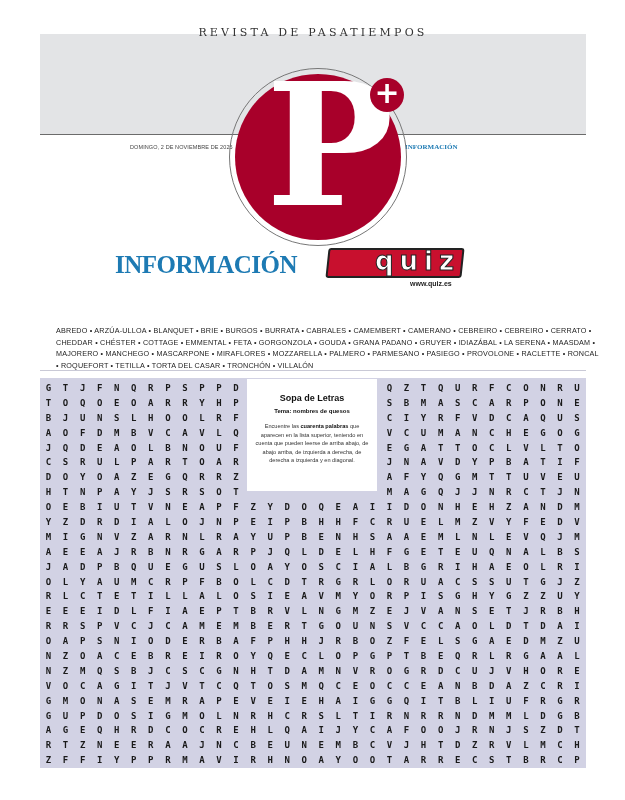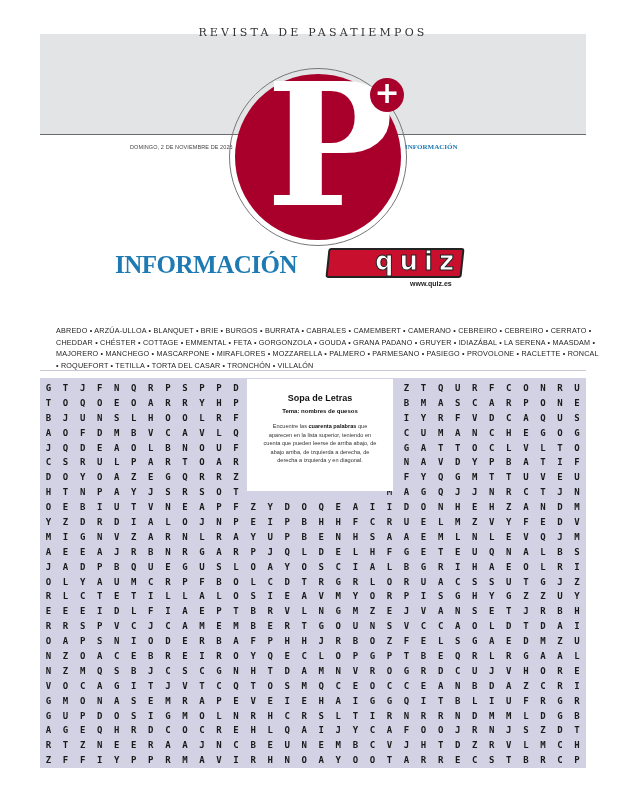--- a/index.html
+++ b/index.html
@@ -37,21 +37,21 @@
   .word-list { position: absolute; left: 56px; top: 325px; width: 546px; font-size: 7.2px; line-height: 11.5px;
     color: #222; letter-spacing: 0.2px; }
   .list-rule { position: absolute; left: 40px; top: 370px; width: 546px; height: 1px; background: #c9c9d6; }
 
   .grid { position: absolute; left: 40px; top: 378px; width: 546px; height: 390px; background: #d2d2e4;
     padding: 3px 0 0 0; }
   .grid-row { display: flex; height: 14.9px; }
   .cell { width: 17.06px; text-align: center; font-family: "DejaVu Sans Mono", monospace; font-weight: bold;
     font-size: 9px; line-height: 14.9px; color: #1a1a1a; }
 
-  .info-box { position: absolute; left: 247px; top: 379px; width: 146px; height: 112px; background: #ffffff;
+  .info-box { position: absolute; left: 247px; top: 379px; width: 130px; height: 112px; background: #ffffff;
     text-align: center; padding-top: 14px; }
   .info-title { font-size: 9px; font-weight: bold; color: #111; }
   .info-sub { font-size: 6px; font-weight: bold; color: #111; margin-top: 5px; }
   .info-body { font-size: 5.6px; color: #333; line-height: 8.6px; margin: 8px auto 0; width: 118px; }
   .info-body b { color: #111; }
 </style>
 </head>
 <body>
 
 <div class="header-band"></div>

